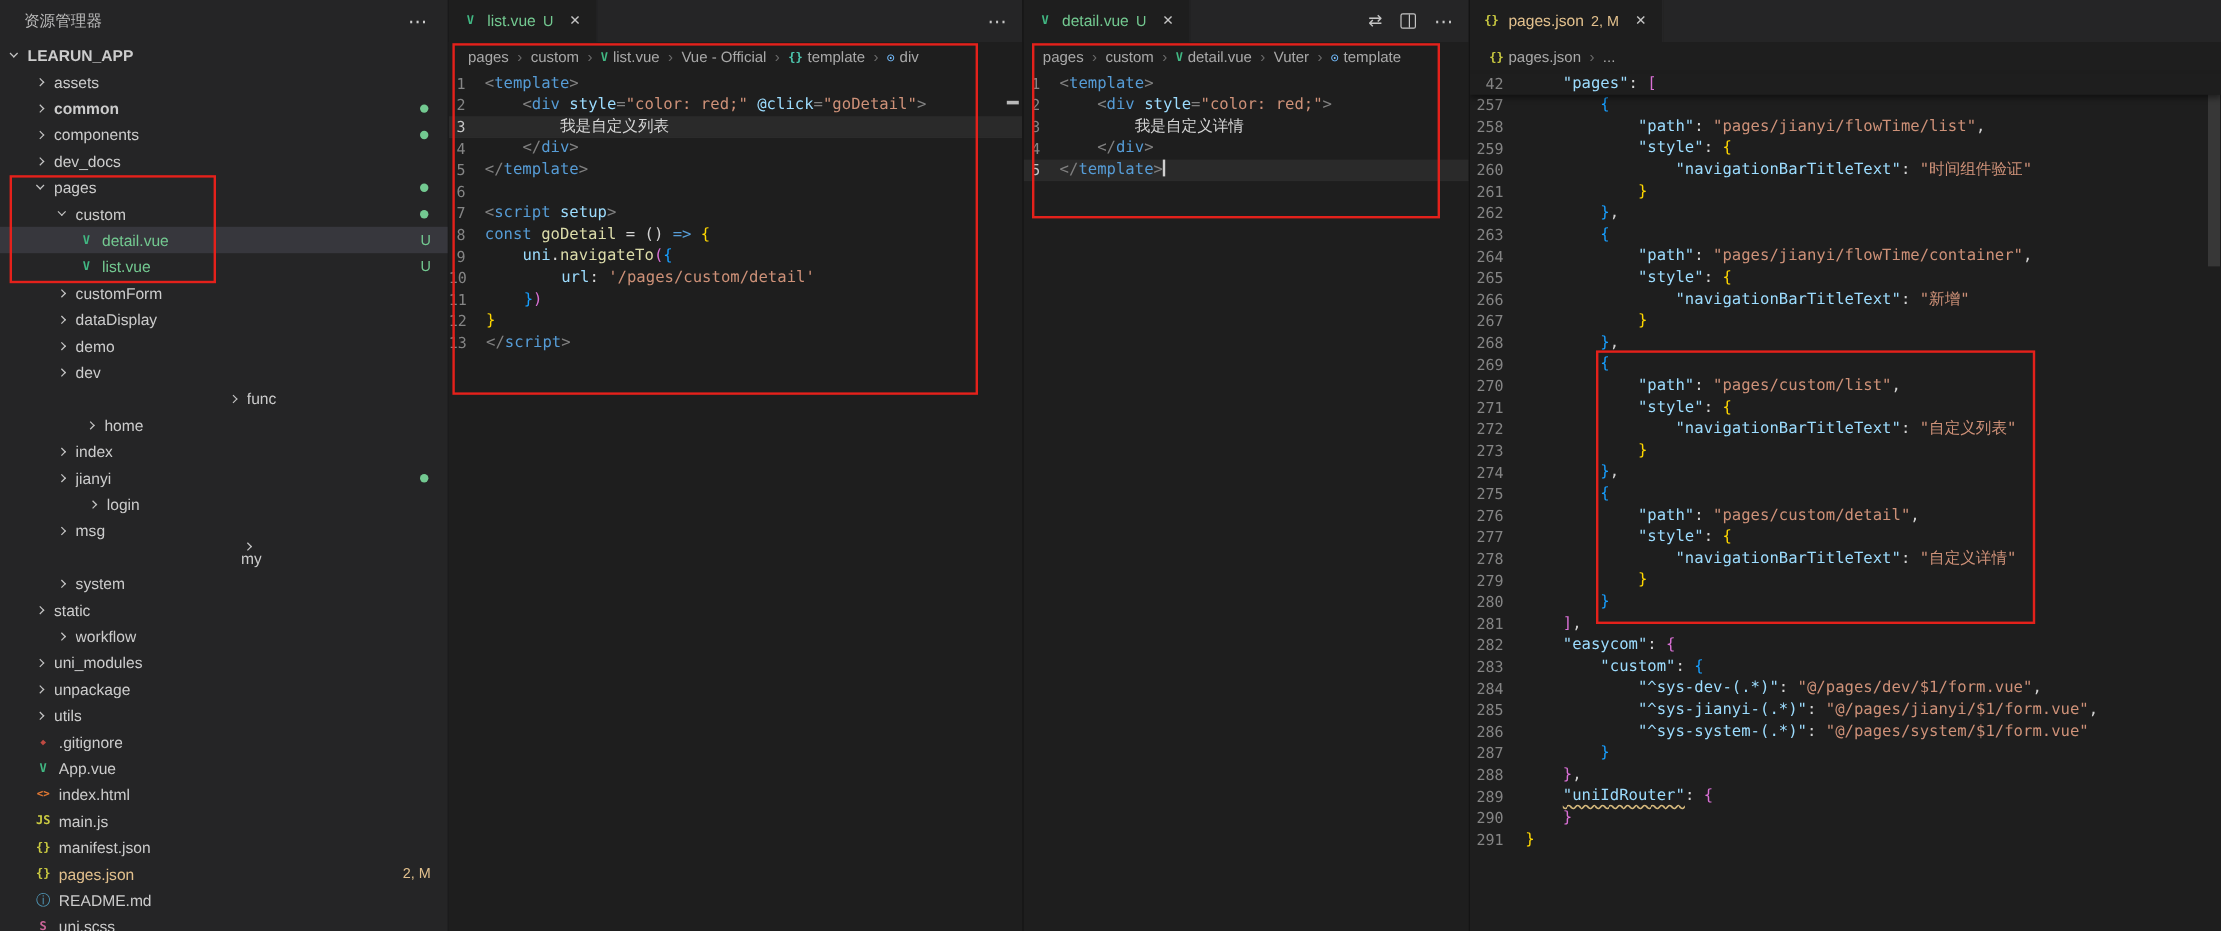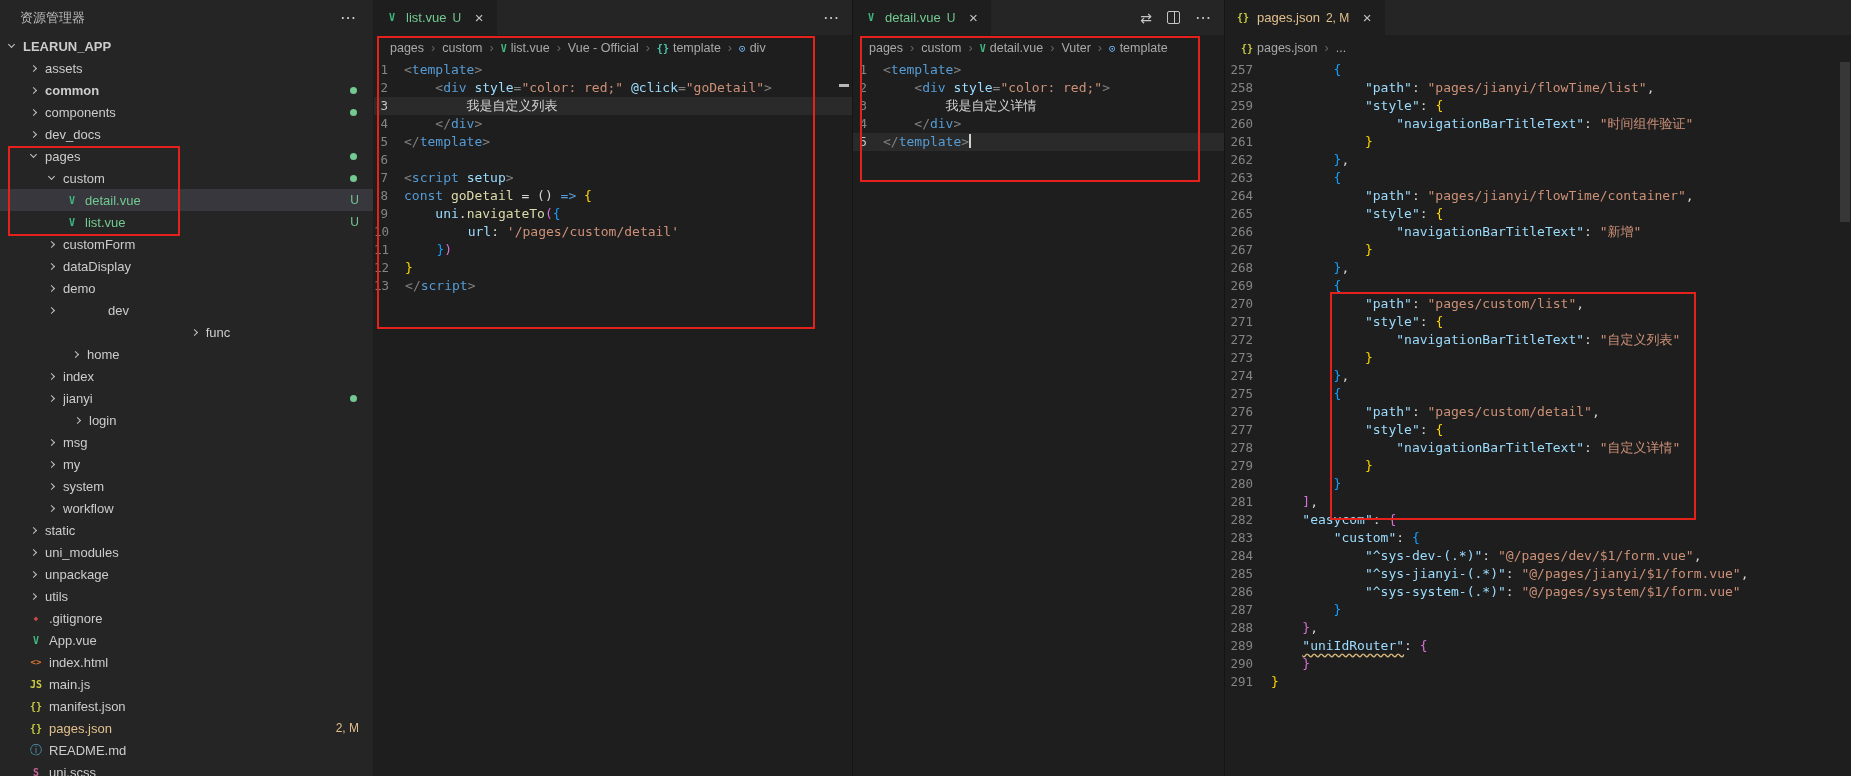--- a/index.html
+++ b/index.html
@@ -130,21 +130,21 @@
           <span class="lbl">customForm</span>
         </div>
         <div class="row" style="padding-left: 46px;">
           <span class="chev"></span>
           <span class="lbl">dataDisplay</span>
         </div>
         <div class="row" style="padding-left: 46px;">
           <span class="chev"></span>
           <span class="lbl">demo</span>
         </div>
-        <div class="row" style="padding-left: 46px; gap: 45px;">
+        <div class="row" style="padding-left: 46px;">
           <span class="chev"></span>
           <span class="lbl">dev</span>
         </div>
         <div class="row" style="padding-left: 46px; justify-content: center;">
           <span class="chev"></span>
           <span class="lbl">func</span>
         </div>
         <div class="row" style="padding-left: 46px; margin-left: 24px;">
           <span class="chev"></span>
           <span class="lbl">home</span>
@@ -159,35 +159,35 @@
           <span class="dot"></span>
         </div>
         <div class="row" style="padding-left: 72px;">
           <span class="chev"></span>
           <span class="lbl">login</span>
         </div>
         <div class="row" style="padding-left: 46px;">
           <span class="chev"></span>
           <span class="lbl">msg</span>
         </div>
-        <div class="row" style="padding-left: 46px;">
+        <div class="row" style="padding-left: 46px; flex-direction: column;">
           <span class="chev"></span>
           <span class="lbl">my</span>
         </div>
         <div class="row" style="padding-left: 46px;">
           <span class="chev"></span>
           <span class="lbl">system</span>
         </div>
+        <div class="row" style="padding-left: 28px;">
+          <span class="chev"></span>
+          <span class="lbl">static</span>
+        </div>
         <div class="row" style="padding-left: 46px;">
           <span class="chev"></span>
           <span class="lbl">workflow</span>
-        </div>
-        <div class="row" style="padding-left: 28px;">
-          <span class="chev"></span>
-          <span class="lbl">static</span>
         </div>
         <div class="row" style="padding-left: 28px;">
           <span class="chev"></span>
           <span class="lbl">uni_modules</span>
         </div>
         <div class="row" style="padding-left: 28px;">
           <span class="chev"></span>
           <span class="lbl">unpackage</span>
         </div>
         <div class="row" style="padding-left: 28px;">
@@ -347,20 +347,21 @@
         <span class="bc-item">
           <span class="bc-ic jsonfile">{}</span>
           <span>pages.json</span>
         </span>
         <span class="bc-sep">›</span>
         <span class="bc-item">
           <span>...</span>
         </span>
       </div>
     <div class="code" id="code3">
+        <div class="cl sticky"><span class="gut">42</span><span class="ltx"><span class="df">    </span><span class="at">"pages"</span><span class="df">: </span><span class="b2">[</span></span></div>
         <div class="cl"><span class="gut">257</span><span class="ltx"><span class="b3">        {</span></span></div>
         <div class="cl"><span class="gut">258</span><span class="ltx"><span class="df">            </span><span class="at">"path"</span><span class="df">: </span><span class="str">"pages/jianyi/flowTime/list"</span><span class="df">,</span></span></div>
         <div class="cl"><span class="gut">259</span><span class="ltx"><span class="df">            </span><span class="at">"style"</span><span class="df">: </span><span class="b1">{</span></span></div>
         <div class="cl"><span class="gut">260</span><span class="ltx"><span class="df">                </span><span class="at">"navigationBarTitleText"</span><span class="df">: </span><span class="str">"时间组件验证"</span></span></div>
         <div class="cl"><span class="gut">261</span><span class="ltx"><span class="b1">            }</span></span></div>
         <div class="cl"><span class="gut">262</span><span class="ltx"><span class="b3">        }</span><span class="df">,</span></span></div>
         <div class="cl"><span class="gut">263</span><span class="ltx"><span class="b3">        {</span></span></div>
         <div class="cl"><span class="gut">264</span><span class="ltx"><span class="df">            </span><span class="at">"path"</span><span class="df">: </span><span class="str">"pages/jianyi/flowTime/container"</span><span class="df">,</span></span></div>
         <div class="cl"><span class="gut">265</span><span class="ltx"><span class="df">            </span><span class="at">"style"</span><span class="df">: </span><span class="b1">{</span></span></div>
         <div class="cl"><span class="gut">266</span><span class="ltx"><span class="df">                </span><span class="at">"navigationBarTitleText"</span><span class="df">: </span><span class="str">"新增"</span></span></div>

